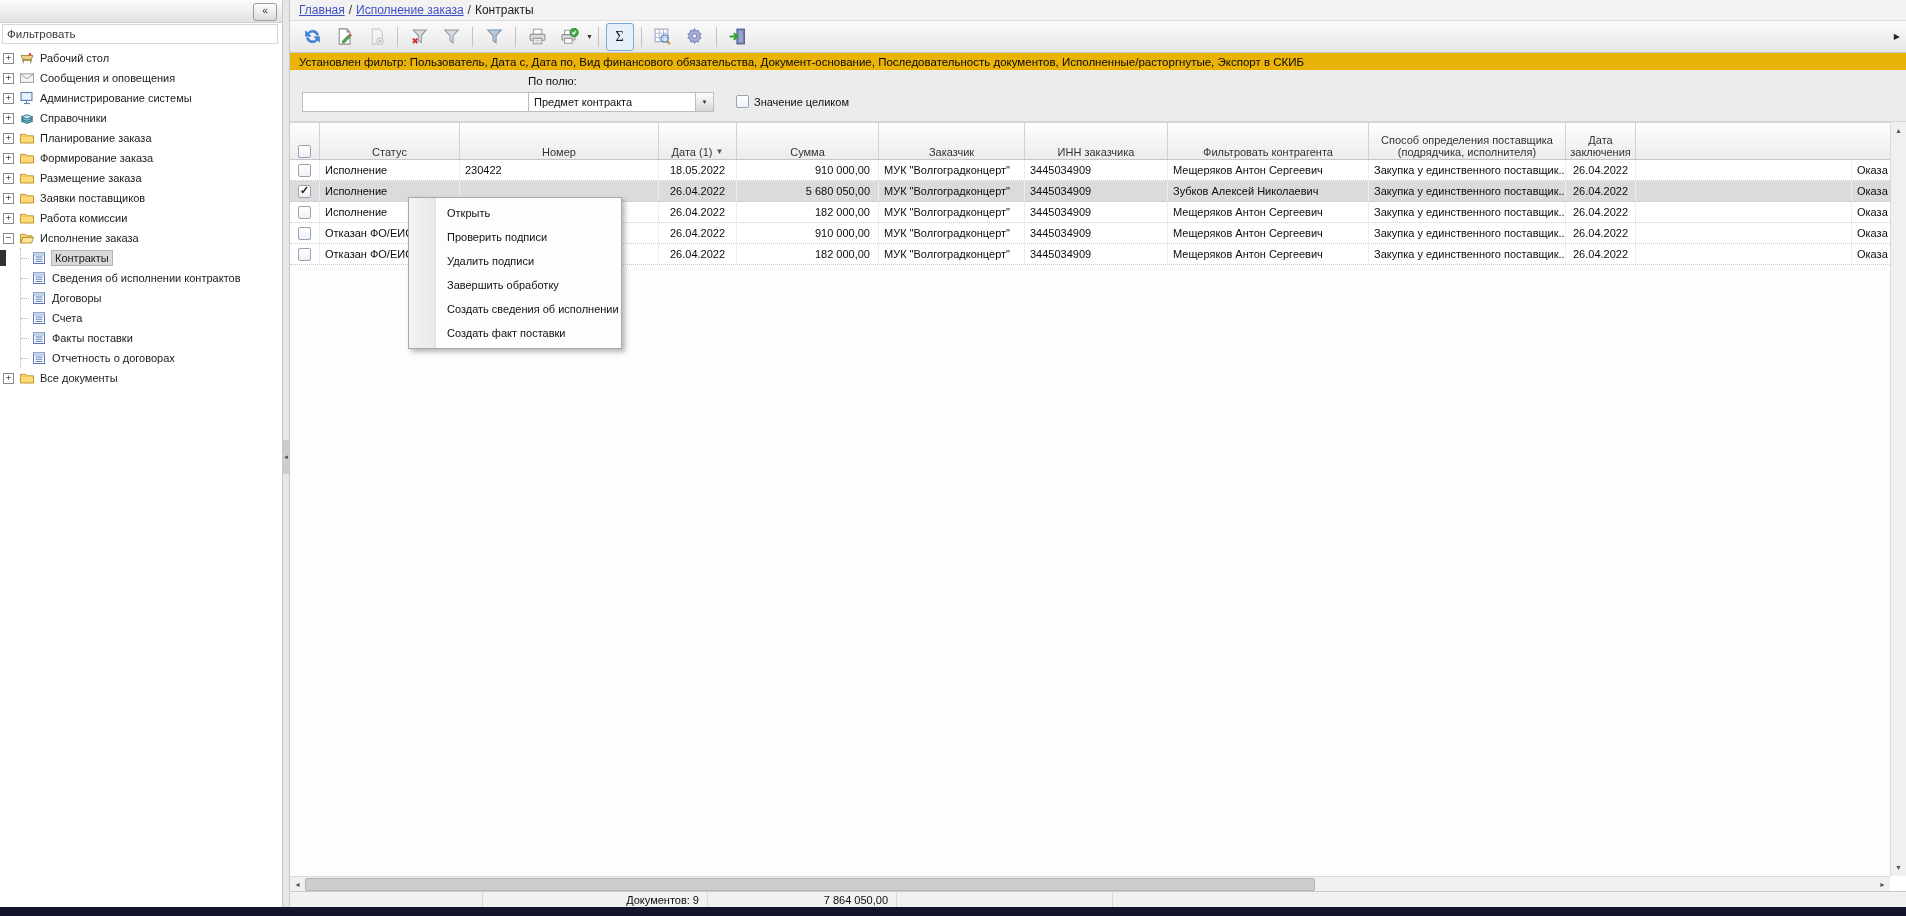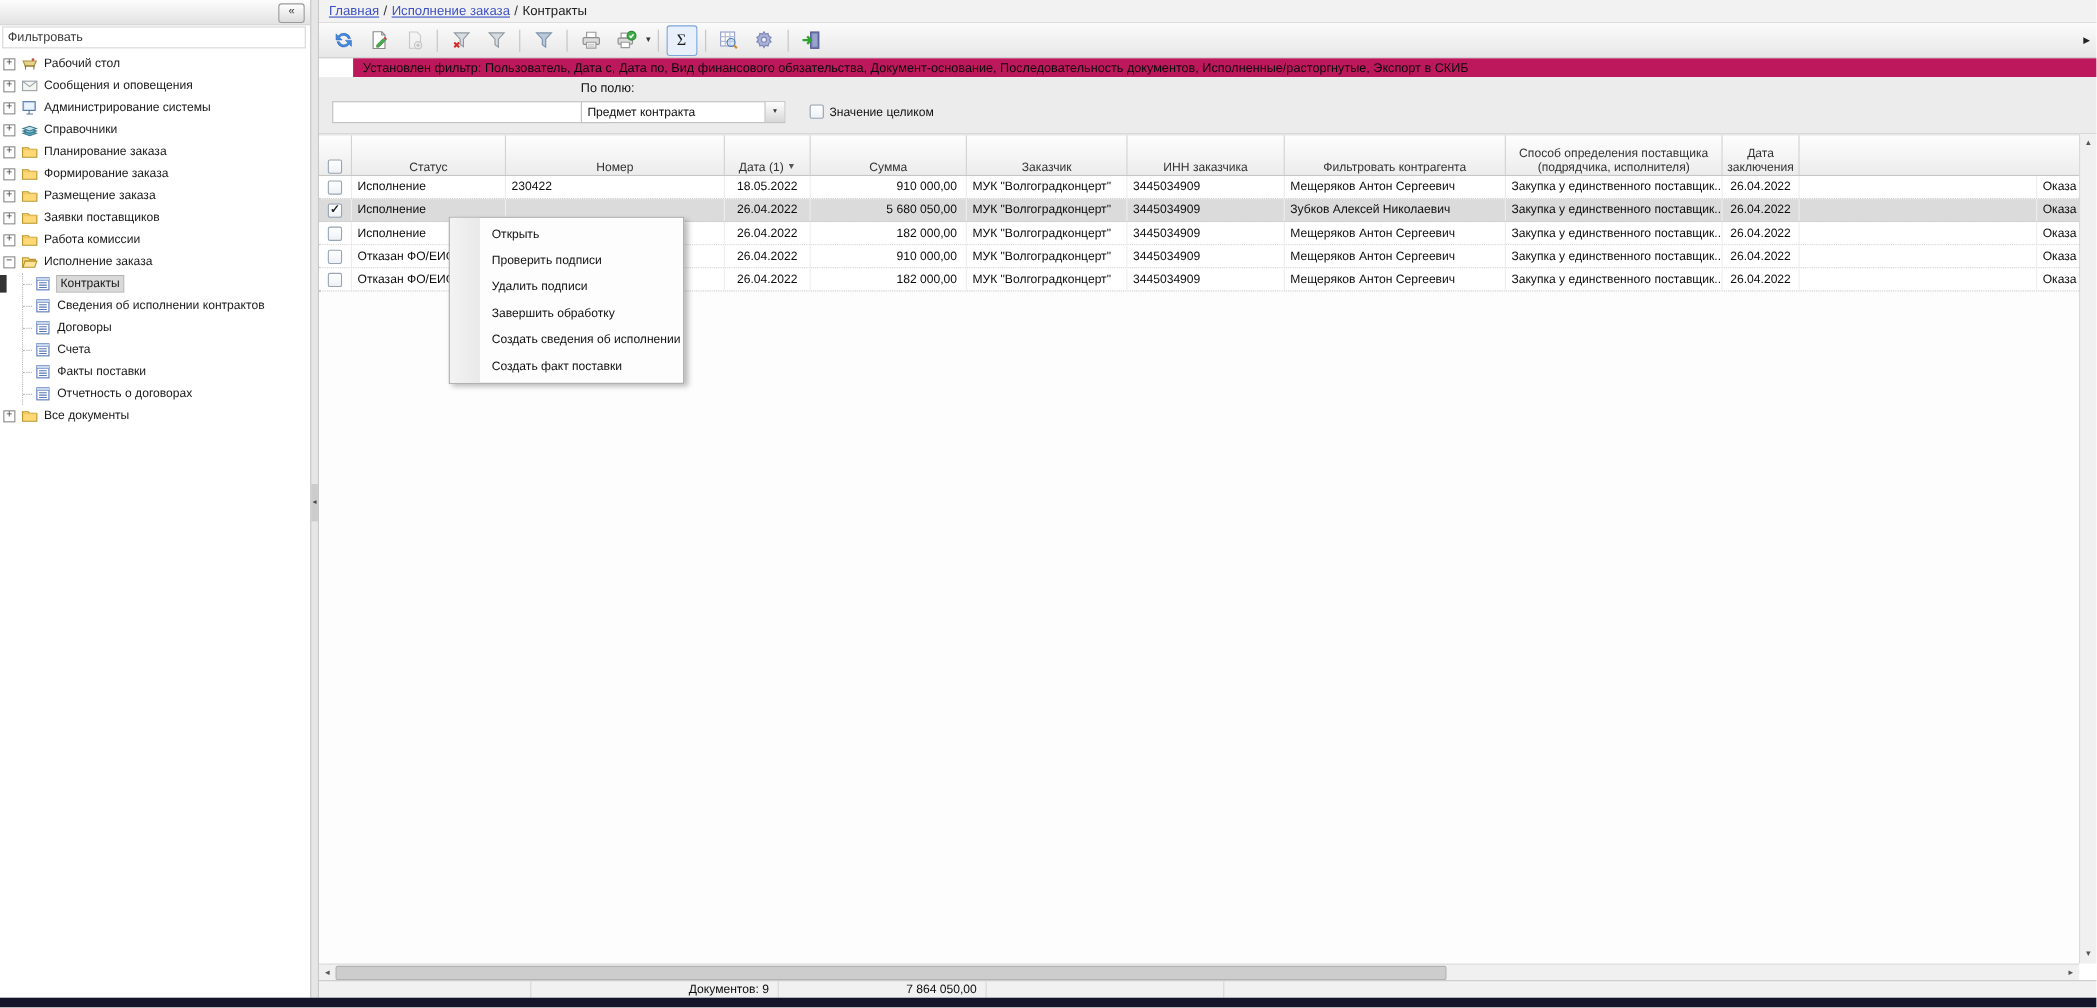--- a/index.html
+++ b/index.html
@@ -47,22 +47,22 @@
     border-bottom:1px solid #c9c9c9;display:flex;align-items:center;padding-left:6px;box-sizing:border-box;}
   .tbtn{width:26px;height:26px;display:flex;align-items:center;justify-content:center;
     border:1px solid transparent;border-radius:3px;margin:0 2px;cursor:pointer;}
   .tbtn svg{width:19px;height:19px;display:block;}
   .tbtn.disabled{opacity:.45;filter:grayscale(60%);}
   .tbtn.active{border-color:#7da7d9;background:#e7f0fb;}
   .tsep{width:1px;height:20px;background:#c2c2c2;margin:0 5px;}
   .tcaret{font-size:7px;color:#333;margin-left:1px;}
   #tb-overflow{margin-left:auto;margin-right:6px;font-size:8px;color:#222;cursor:pointer;}
 
-  #filter-info{left:290px;top:53px;right:0;height:17px;background:#be185d;
-    display:flex;align-items:center;padding-left:9px;font-size:11.5px;color:#0a0a0a;box-sizing:border-box;margin-left:31px;}
+  #filter-info{left:290px;top:53px;right:0;height:17px;background:#eab308;
+    display:flex;align-items:center;padding-left:9px;font-size:11.5px;color:#0a0a0a;box-sizing:border-box;}
 
   
   #search-panel{left:290px;top:70px;right:0;height:52px;background:#ececec;border-bottom:1px solid #d7d7d7;box-sizing:border-box;}
   .sp-label{position:absolute;font-size:11.5px;color:#111;}
   #search-input{position:absolute;left:12px;top:22px;width:242px;height:18px;background:#fff;
     border:1px solid #bdbdbd;font-family:"Liberation Sans",sans-serif;font-size:11px;padding:0 4px;}
   #field-select{position:absolute;left:238px;top:22px;width:186px;height:20px;background:#fff;
     border:1px solid #bdbdbd;display:flex;align-items:center;box-sizing:border-box;cursor:pointer;}
   .sel-text{flex:1;padding-left:5px;color:#111;}
   .sel-btn{width:17px;height:100%;background:linear-gradient(#fdfdfd,#d7d7d7);

